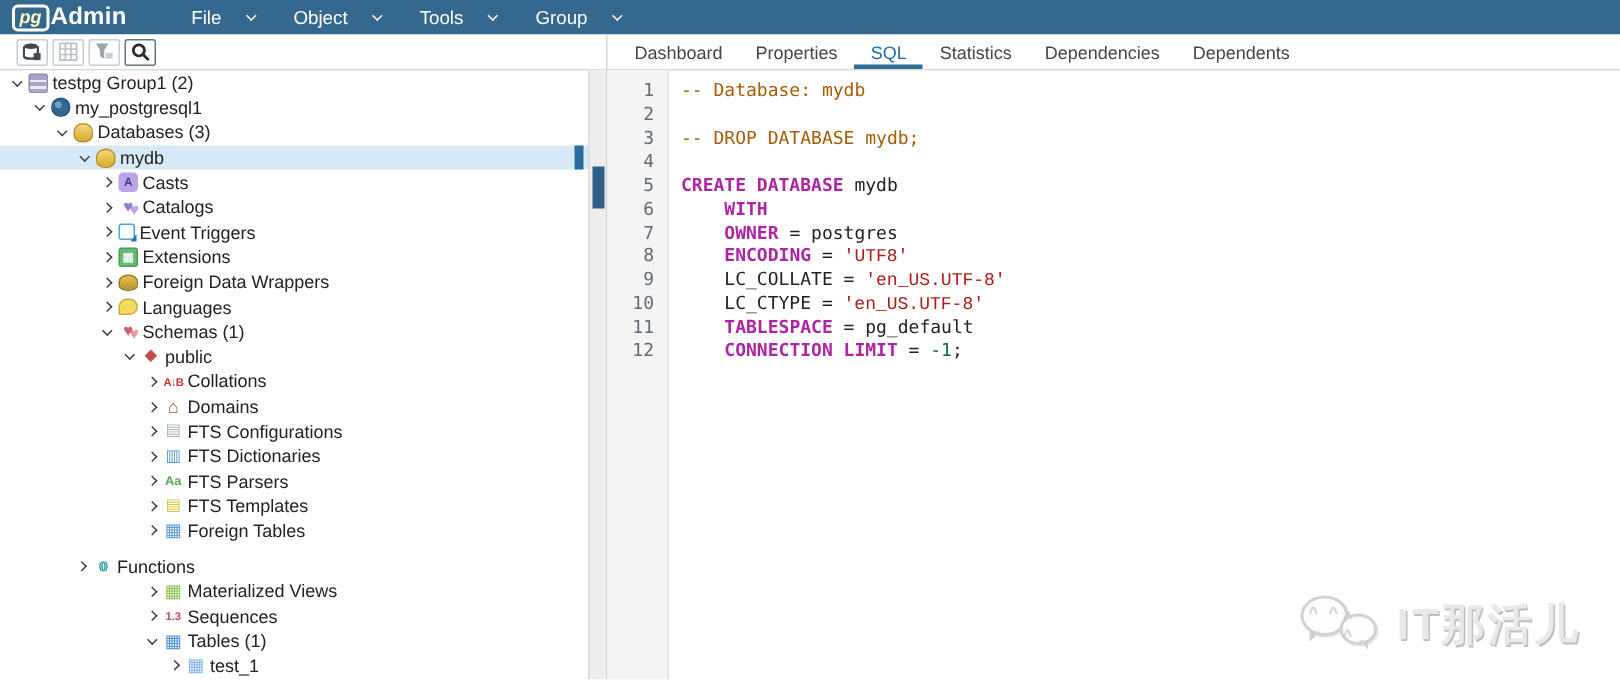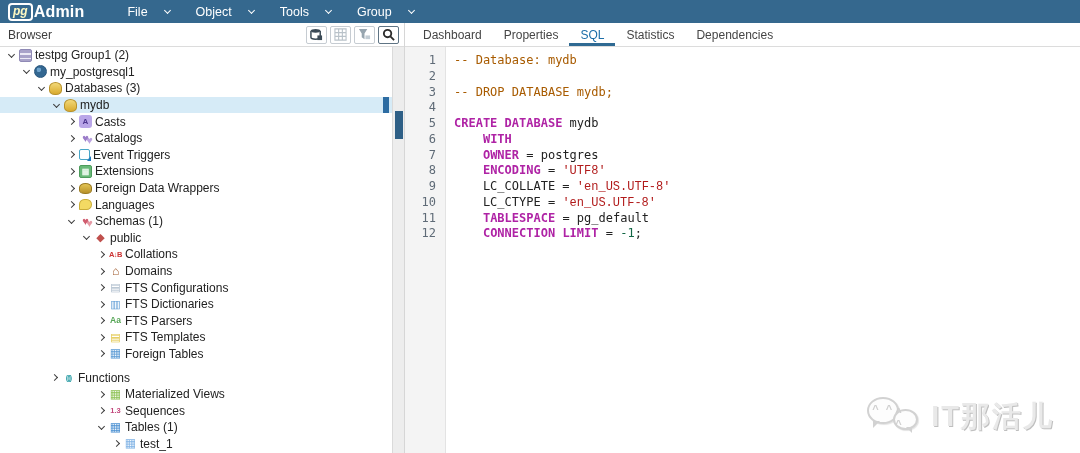--- a/index.html
+++ b/index.html
@@ -137,21 +137,20 @@
       </div>
       <div class="menu-item">
         <span>Group</span>
         <span class="caret"></span>
       </div>
     </div>
 </div>
 
 <div id="band">
   <div id="browser-header">
-    <span class="bh-title">Browser</span>
     <span class="tb-btn">
       <svg width="13" height="13" viewBox="0 0 14 14">
           <ellipse cx="6" cy="3" rx="5" ry="2" fill="#3b4a56"></ellipse>
           <path d="M1 3v7c0 1.1 2.2 2 5 2s5-.9 5-2V3" fill="none" stroke="#3b4a56" stroke-width="1.6"></path>
           <rect x="8" y="8" width="5" height="5" fill="#3b4a56"></rect>
         </svg>
     </span>
     <span class="tb-btn">
       <svg width="13" height="13" viewBox="0 0 14 14">
           <path d="M1 1h12v12H1zM1 5h12M1 9h12M5 1v12M9 1v12" fill="none" stroke="#b9c2c9" stroke-width="1.2"></path>
@@ -169,20 +168,21 @@
           <path d="M9 9l4 4" stroke="#2b2b2b" stroke-width="2"></path>
         </svg>
     </span>
   </div>
   <div id="tab-bar">
       <div class="tab">Dashboard</div>
       <div class="tab">Properties</div>
       <div class="tab active">SQL</div>
       <div class="tab">Statistics</div>
       <div class="tab">Dependencies</div>
+      <div class="tab">Dependents</div>
     </div>
 </div>
 
 <div id="divider"></div>
 
 <div id="tree">
     <div class="tree-row" style="padding-left: 4px;">
       <span class="chev-box">
         <span class="chev expanded"></span>
       </span>

